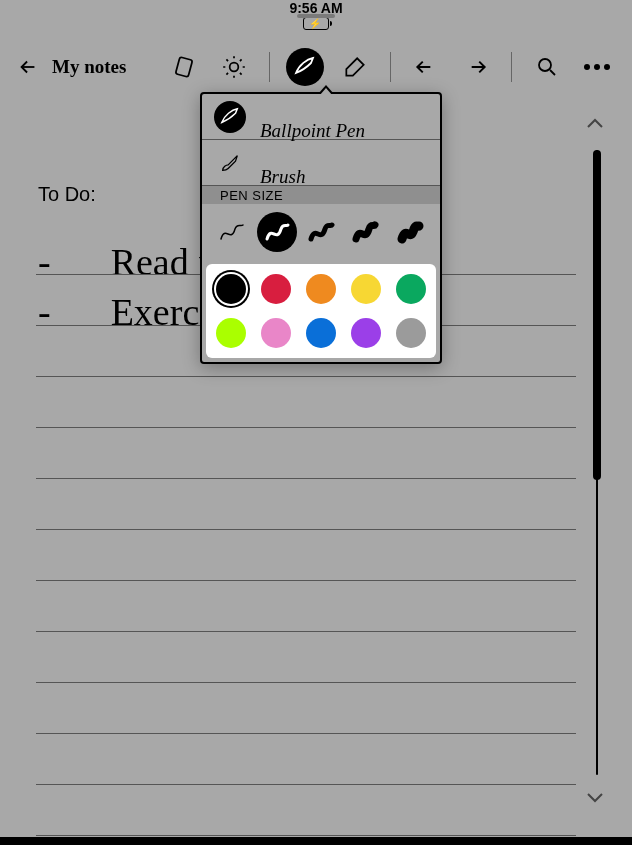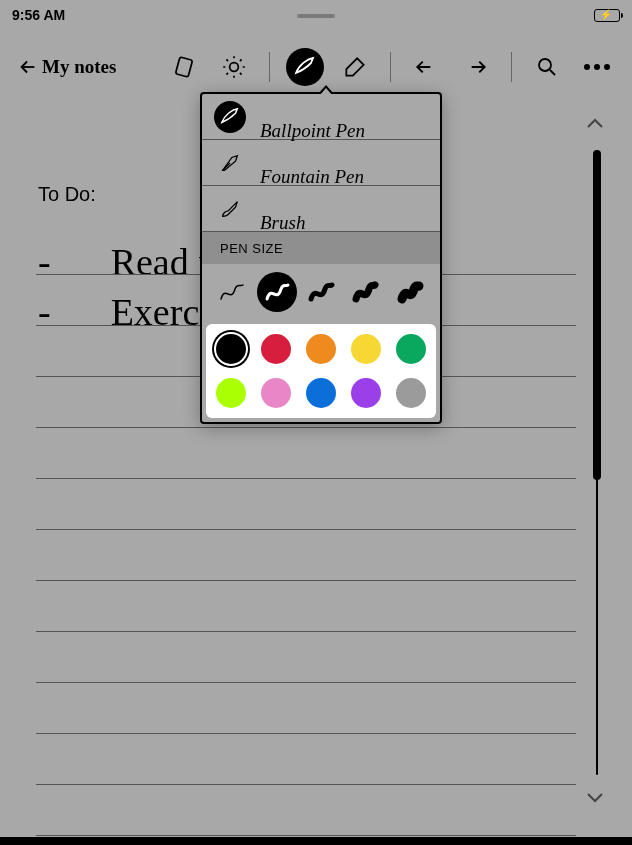--- a/index.html
+++ b/index.html
@@ -1,28 +1,28 @@
 <!DOCTYPE html>
 <html><head>
 <meta charset="utf-8">
 <style>
   * { box-sizing: border-box; margin: 0; padding: 0; }
   html, body { width: 632px; height: 845px; overflow: hidden; font-family: Georgia, 'Times New Roman', serif; }
   body { position: relative; background: #a8a8a8; }
 
   
-  .status-bar { position: absolute; top: 0; left: 0; right: 0; height: 30px; display: flex; align-items: center; justify-content: space-between; padding: 0 12px; font-family: -apple-system, Helvetica, Arial, sans-serif; font-size: 14px; font-weight: 600; color: #000; }
+  .status-bar { position: absolute; top: 0; left: 0; right: 0; height: 30px; display: flex; align-items: center; justify-content: space-between; padding: 0 12px; font-family: -apple-system, Helvetica, Arial, sans-serif; font-size: 14px; font-weight: 600; color: #000; flex-direction: column; }
   .battery-icon { width: 26px; height: 13px; border: 1.5px solid #000; border-radius: 3px; position: relative; display: flex; align-items: center; }
   .battery-icon::after { content:''; position: absolute; right: -4px; top: 3px; width: 2px; height: 5px; background:#000; border-radius: 0 2px 2px 0; }
   .battery-bolt { position: absolute; left: 50%; top: 50%; transform: translate(-50%,-50%); font-size: 10px; line-height: 1; }
 
   
   .toolbar { position: absolute; top: 42px; left: 0; right: 0; height: 50px; display: flex; align-items: center; padding: 0 14px; gap: 0; }
   .back-arrow { width: 28px; height: 28px; display:flex; align-items:center; justify-content:center; cursor:pointer; }
-  .page-title { font-family: Georgia, serif; font-weight: 700; font-size: 19px; color:#000; }
+  .page-title { font-family: Georgia, serif; font-weight: 700; font-size: 19px; margin-left: 10px; color:#000; }
   .tool-group { display:flex; align-items:center; margin-left: auto; gap: 8px; }
   .tool-btn { width: 42px; height: 42px; display:flex; align-items:center; justify-content:center; cursor:pointer; position:relative; }
   .tool-btn.active .circle-bg { position:absolute; width:38px; height:38px; border-radius:50%; background:#000; }
   .tool-btn svg { position:relative; z-index:1; }
   .tool-sep { width:1px; height:30px; background:#666; margin: 0 6px; }
   .more-dots { display:flex; gap:4px; }
   .more-dots span { width:6px; height:6px; border-radius:50%; background:#000; }
 
   
   .drag-handle { position:absolute; top:14px; left:50%; transform:translateX(-50%); width:38px; height:4px; background:#7a7a7a; border-radius:2px; }
@@ -50,21 +50,21 @@
   .popover { position:absolute; top:92px; left:200px; width:242px; background:#a8a8a8; border:2px solid #000; border-radius:4px; box-shadow: 0 4px 18px rgba(0,0,0,0.3); }
   .popover::before { content:''; position:absolute; top:-9px; left:116px; width:0; height:0; border-left:8px solid transparent; border-right:8px solid transparent; border-bottom:9px solid #000; }
   .popover::after { content:''; position:absolute; top:-6px; left:118px; width:0; height:0; border-left:6px solid transparent; border-right:6px solid transparent; border-bottom:7px solid #a8a8a8; }
 
   .pen-row { display:flex; align-items:center; height:46px; padding: 0 12px; border-bottom:1px solid #555; cursor:pointer; gap:14px; }
   .pen-row:last-of-type { border-bottom:none; }
   .pen-icon { width:32px; height:32px; display:flex; align-items:center; justify-content:center; flex-shrink:0; }
   .pen-icon.selected { background:#000; border-radius:50%; }
   .pen-label { font-family: Georgia, serif; font-style: italic; font-size:19px; color:#000;margin-top:28px; }
 
-  .section-header { height:32px; display:flex; align-items:center; padding:0 18px; background:#8f8f8f; font-family: -apple-system, Helvetica, Arial, sans-serif; font-size:13px; letter-spacing:0.5px; color:#000; }
+  .section-header { height:18px; display:flex; align-items:center; padding:0 18px; background:#8f8f8f; font-family: -apple-system, Helvetica, Arial, sans-serif; font-size:13px; letter-spacing:0.5px; color:#000; }
 
   .size-row { display:flex; align-items:center; justify-content:space-around; height:56px; padding:0 8px; background:#a8a8a8; }
   .size-swatch { width:40px; height:40px; display:flex; align-items:center; justify-content:center; cursor:pointer; border-radius:50%; }
   .size-swatch.selected { background:#000; }
 
   .color-panel { background:#fff; border-radius:6px; margin:4px; padding:10px 10px; display:grid; grid-template-columns: repeat(5, 1fr); gap:14px 14px; justify-items:center; }
   .color-swatch { width:30px; height:30px; border-radius:50%; cursor:pointer; }
   .color-swatch.selected { box-shadow: 0 0 0 2px #fff, 0 0 0 4px #000; }
 </style>
 </head>
@@ -186,29 +186,20 @@
 
   <div class="pen-row">
     <div class="pen-icon selected">
       <svg width="22" height="22" viewBox="0 0 24 24" fill="none" stroke="#fff" stroke-width="1.6">
           <path d="M3 18 C 6 10, 14 4, 20 3 L 18 8 C 14 12, 8 16, 3 18 Z"></path>
         </svg>
     </div>
     <span class="pen-label">Ballpoint Pen</span>
   </div>
 
-  <div class="pen-row">
-    <div class="pen-icon">
-      <svg width="22" height="22" viewBox="0 0 24 24" fill="none" stroke="#000" stroke-width="1.4">
-          <path d="M4 20 L14 6 L20 4 L18 10 L6 20 Z"></path>
-          <path d="M4 20 L12 12"></path>
-        </svg>
-    </div>
-    <span class="pen-label">Fountain Pen</span>
-  </div>
 
 
   <div class="pen-row">
     <div class="pen-icon">
       <svg width="22" height="22" viewBox="0 0 24 24" fill="none" stroke="#000" stroke-width="1.4">
           <path d="M4 20 C 4 16, 8 14, 10 14 L20 4 L18 10 L10 18 C 8 20, 4 20, 4 20 Z"></path>
         </svg>
     </div>
     <span class="pen-label">Brush</span>
   </div>

